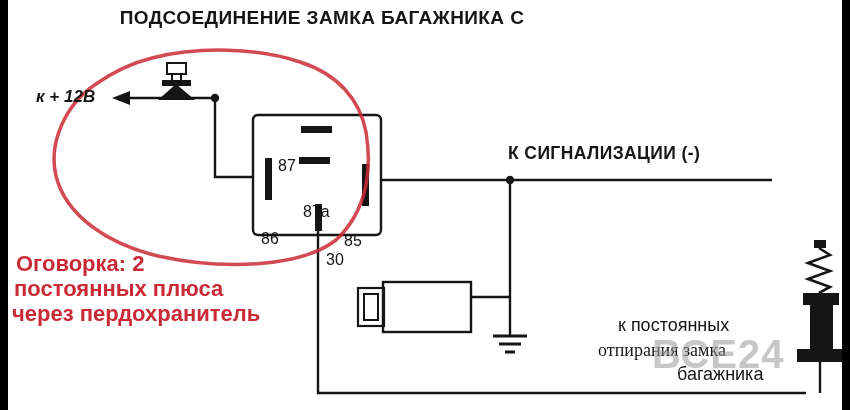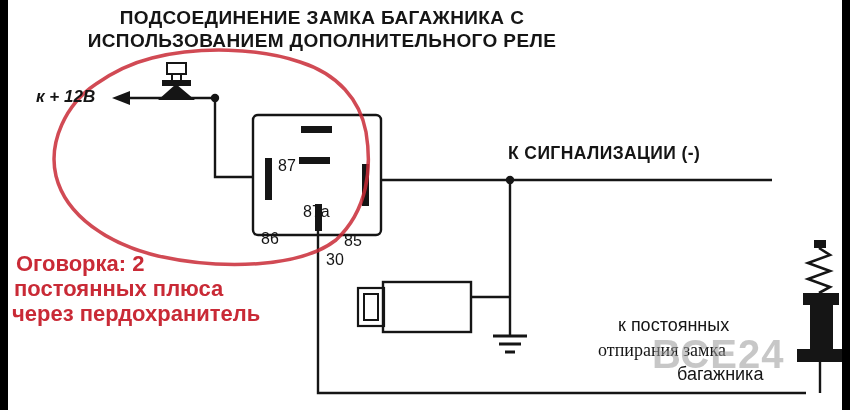--- a/index.html
+++ b/index.html
@@ -86,21 +86,20 @@
       <rect x="810" y="305" width="23" height="44" fill="#151515"></rect>
       <rect x="797" y="349" width="46" height="13" fill="#151515"></rect>
       <rect x="814" y="240" width="12" height="8" fill="#151515"></rect>
     </g>
 
     <path class="annotation-loop" d="M152,58 C200,46 258,48 300,62 C338,74 360,100 366,132 C372,168 368,210 336,240 C300,268 222,270 158,256 C108,244 66,216 56,176 C48,142 66,104 96,84 C116,70 132,63 152,58 Z" fill="none" stroke-width="3.5" opacity="0.85" stroke-linecap="round"></path>
   </svg>
 
   <div class="lbl" id="title">
     <div>ПОДСОЕДИНЕНИЕ ЗАМКА БАГАЖНИКА С</div>
-    <div>ИСПОЛЬЗОВАНИЕМ ДОПОЛНИТЕЛЬНОГО РЕЛЕ</div>
   </div>
 
   <div class="lbl" id="power-label">к + 12В</div>
   <div class="lbl" id="alarm-label">К СИГНАЛИЗАЦИИ (-)</div>
 
   <div class="lbl pin" id="pin87-label">87</div>
   <div class="lbl pin" id="pin87a-label">87а</div>
   <div class="lbl pin" id="pin86-label">86</div>
   <div class="lbl pin" id="pin85-label">85</div>
   <div class="lbl pin" id="pin30-label">30</div>

